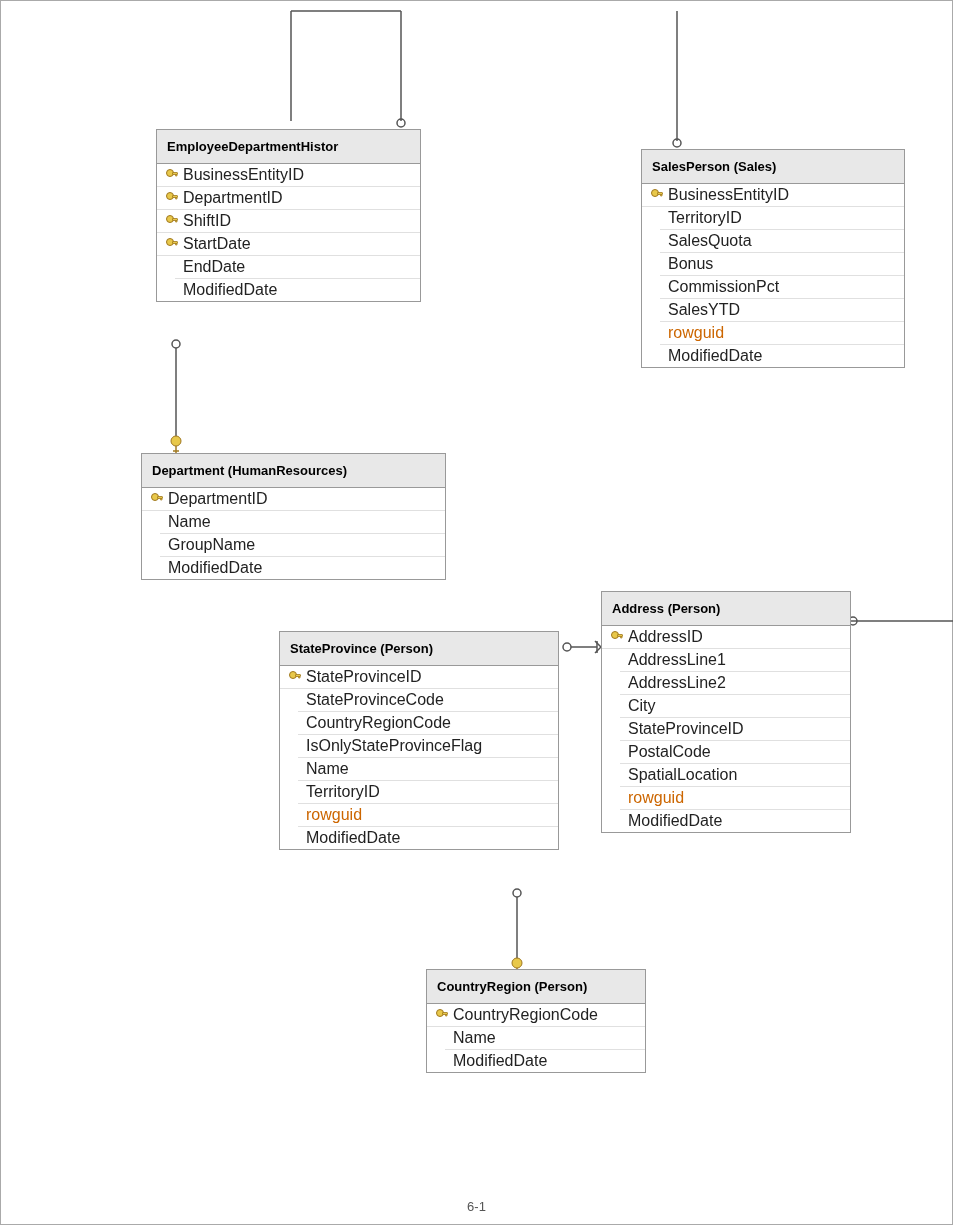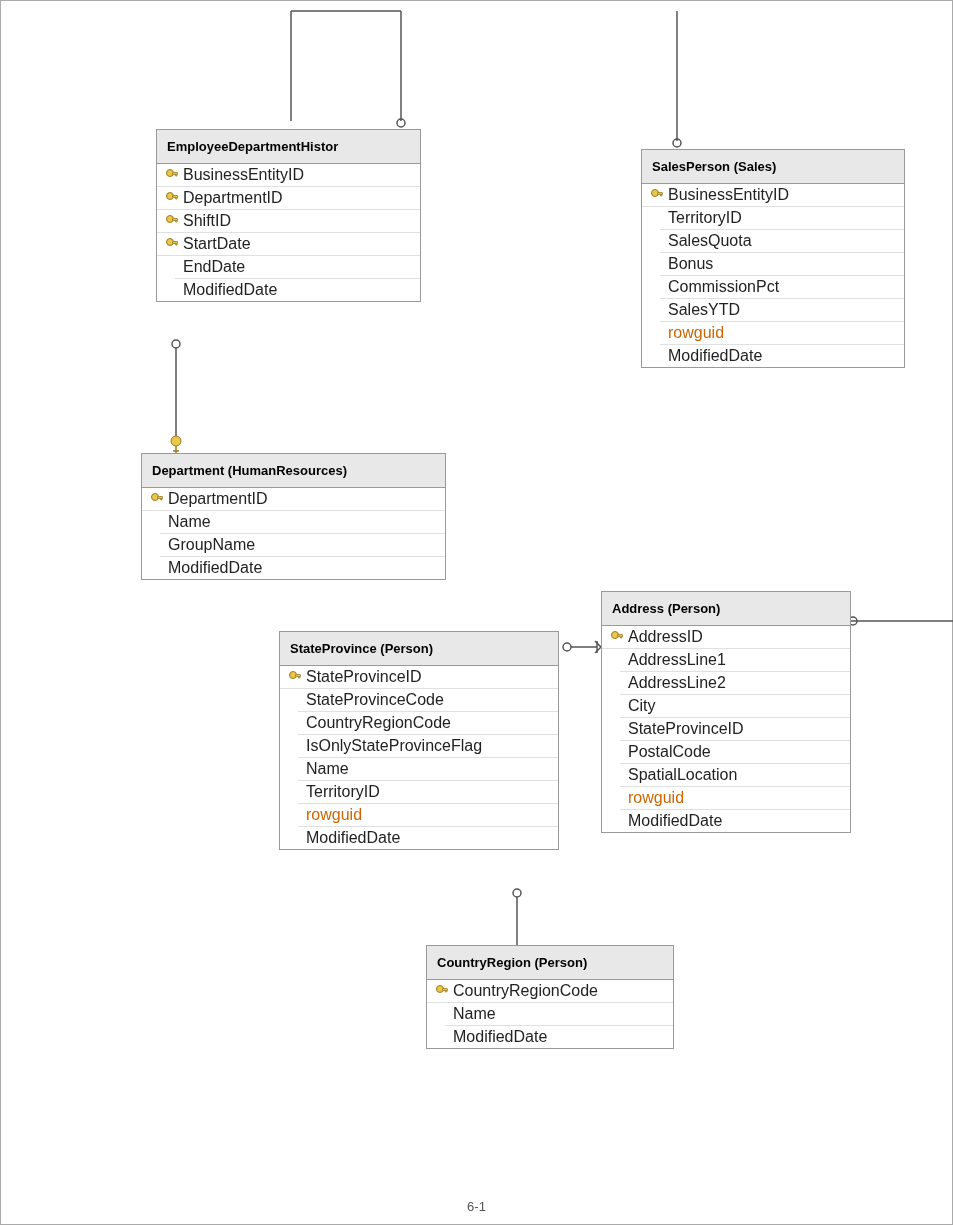--- a/index.html
+++ b/index.html
@@ -307,21 +307,21 @@
       <span class="field-name">TerritoryID</span>
     </div>
     <div class="table-row field-indent">
       <span class="field-name orange">rowguid</span>
     </div>
     <div class="table-row field-indent">
       <span class="field-name">ModifiedDate</span>
     </div>
   </div>
 
-  <div class="table-box" style="left:425px; top:944px; width:248px;">
+  <div class="table-box" style="left:425px; top:968px; width:220px;">
     <div class="table-header">
       <span>CountryRegion (Person)</span>
     </div>
     <div class="table-row">
       <span class="key-icon">
         <svg viewBox="0 0 14 14">
             <circle cx="5" cy="5" r="3.5" fill="#e8c84a" stroke="#a07820" stroke-width="1"></circle>
             <rect x="7.5" y="4.5" width="5" height="2" rx="0.5" fill="#e8c84a" stroke="#a07820" stroke-width="0.8"></rect>
             <rect x="10.5" y="6.5" width="1.5" height="1.5" rx="0.2" fill="#e8c84a" stroke="#a07820" stroke-width="0.8"></rect>
           </svg>

